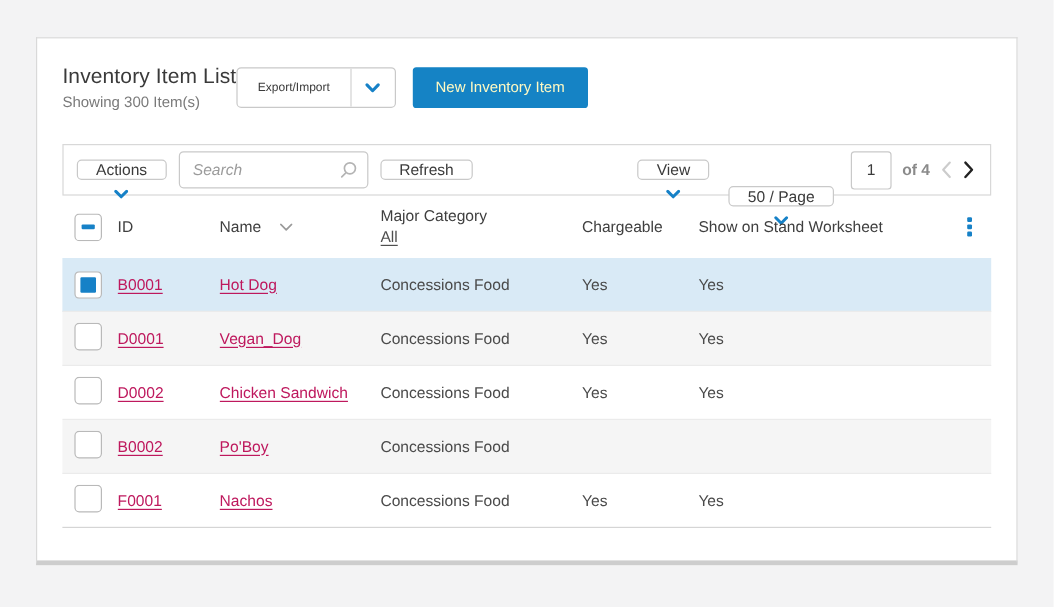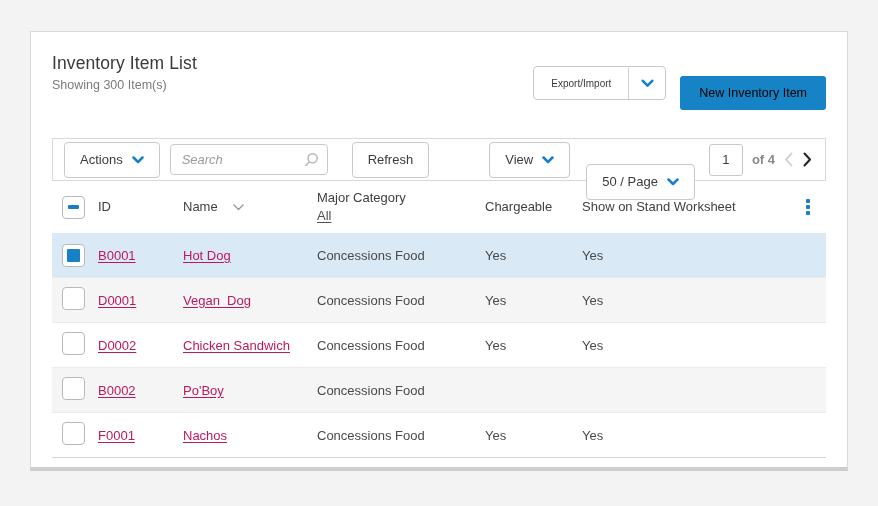--- a/index.html
+++ b/index.html
@@ -15,21 +15,20 @@
     position: absolute;
     left: 30px; top: 31px;
     width: 818px; height: 440px;
     background: #fff;
     border: 1px solid #d9d9d9;
     border-bottom: 4px solid #cdcdcd;
   }
   
   .card-header {
     display: flex;
-    justify-content: space-between;
     align-items: flex-start;
     padding: 21px 21px 0 21px;
   }
   .page-title { font-size: 17.5px; font-weight: 400; color: #3a3a3a; letter-spacing: 0.1px; }
   .page-subtitle { font-size: 12.5px; color: #7a7a7a; margin-top: 4px; }
   .header-buttons { display: flex; align-items: center; margin-top: 3px; }
   .split-button {
     display: inline-flex; align-items: stretch;
     height: 34px; background: #fff;
     border: 1px solid #c9c9c9; border-radius: 4px;
@@ -40,57 +39,56 @@
     padding: 0 17px; font-size: 10px; color: #3b3b3b;
   }
   .split-button-caret {
     display: flex; align-items: center; justify-content: center;
     width: 37px; border-left: 1px solid #d2d2d2;
     color: var(--accent, #1681c7);
   }
   .primary-button {
     height: 34px; margin-left: 14px; padding: 0 19px;
     background: var(--primary-button-bg, #1583c5);
-    color: #000000; font-size: 12.5px;
+    color: #fef9c3; font-size: 12.5px;
     border: none; border-radius: 3px; cursor: pointer;
     display: inline-flex; align-items: center;
     font-family: inherit;
-    margin-top: 20px;
   }
   
   .toolbar {
     margin: 28px 21px 0 21px;
     height: 43px;
     border: 1px solid #d8d8d8;
     display: flex; align-items: center;
     padding: 0 11px;
     background: #fff;
   }
   .tb-button {
-    height: 36px; background: #fff;
+    height: 17px; background: #fff;
     border: 1px solid #c9c9c9; border-radius: 4px;
     display: inline-flex; align-items: center; gap: 9px;
     padding: 0 15px; font-size: 13px; color: #3b3b3b;
-    cursor: pointer; font-family: inherit;
+    cursor: pointer; font-family: inherit; flex-direction: column;
   }
   .tb-button .caret { color: var(--accent, #1681c7); display: flex; }
   .search-wrap {
     position: relative; margin-left: 10px;
     width: 158px; height: 31px;
   }
   .search-input {
     width: 100%; height: 100%;
     border: 1px solid #c9c9c9; border-radius: 4px;
     padding: 0 30px 0 11px;
     font-size: 13px; font-family: inherit; color: #4a4a4a;
     outline: none;
   }
   .search-input::placeholder { font-style: italic; color: #9b9b9b; }
   .search-icon { position: absolute; right: 9px; top: 8px; pointer-events: none; }
-  .tb-refresh { margin-left: 24px; gap: 0; }
+  .tb-refresh { margin-left: 10px; gap: 0; }
   .tb-spacer { flex: 1; }
   .tb-view { margin-left: 0; }
   .tb-perpage { margin-left: 16px; margin-top: 44px; }
   .page-input {
     width: 34px; height: 32px; margin-left: 14px;
     border: 1px solid #c9c9c9; border-radius: 3px;
     text-align: center; font-size: 13px; color: #3b3b3b;
     font-family: inherit; outline: none;
   }
   .page-total { font-size: 13px; color: #8a8a8a; margin: 0 9px 0 9px; white-space: nowrap; font-weight: bold; }

